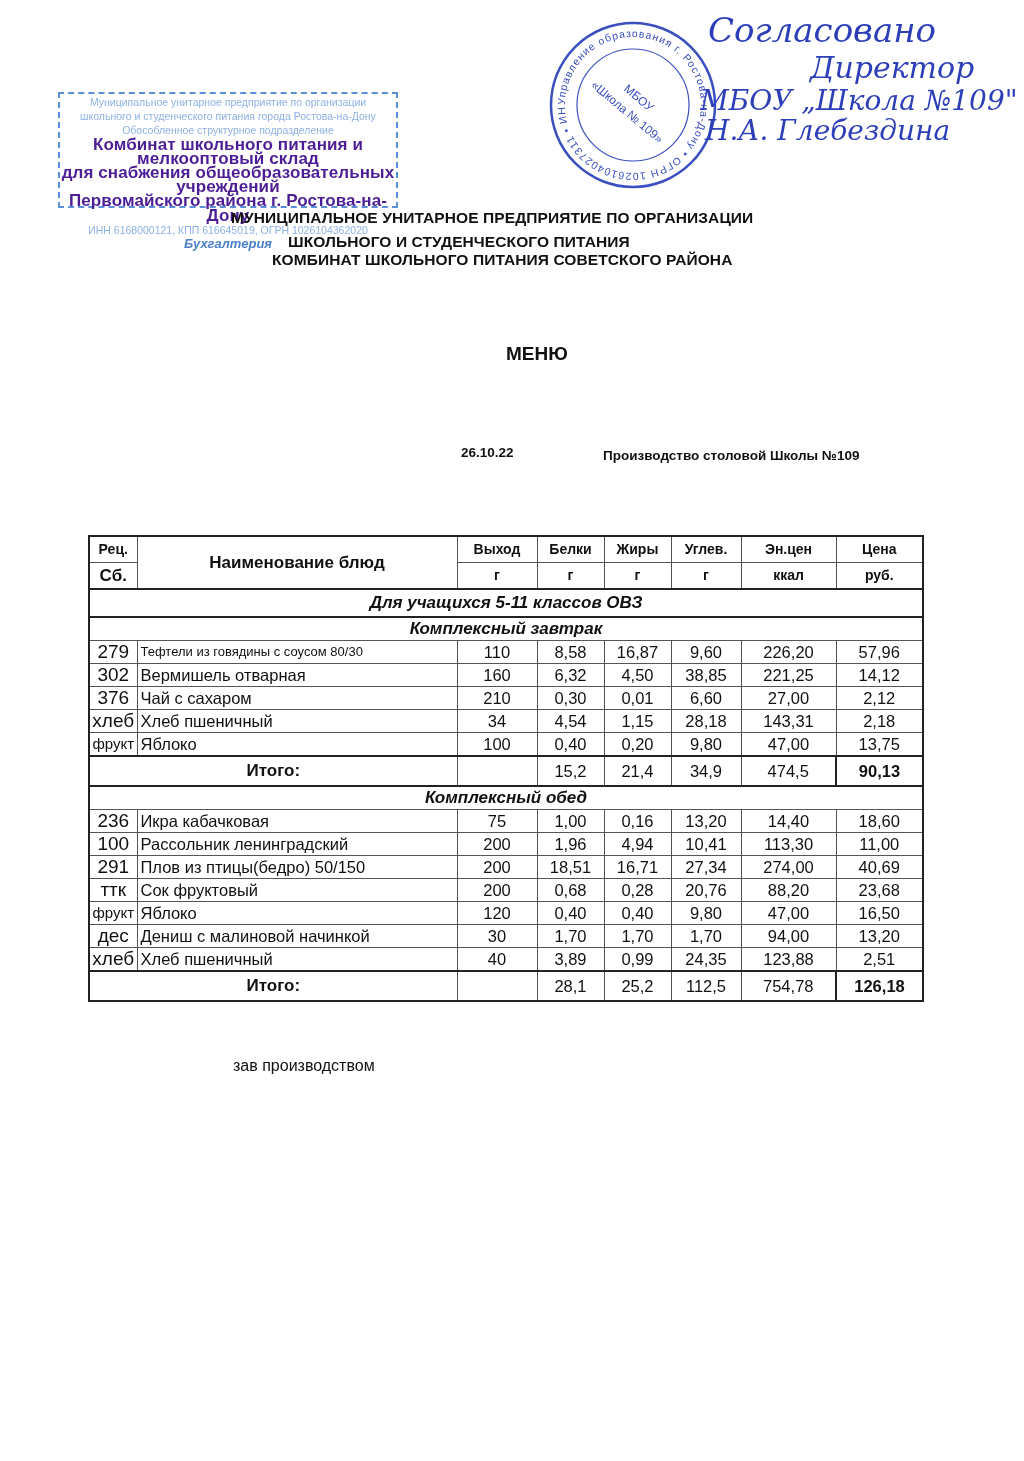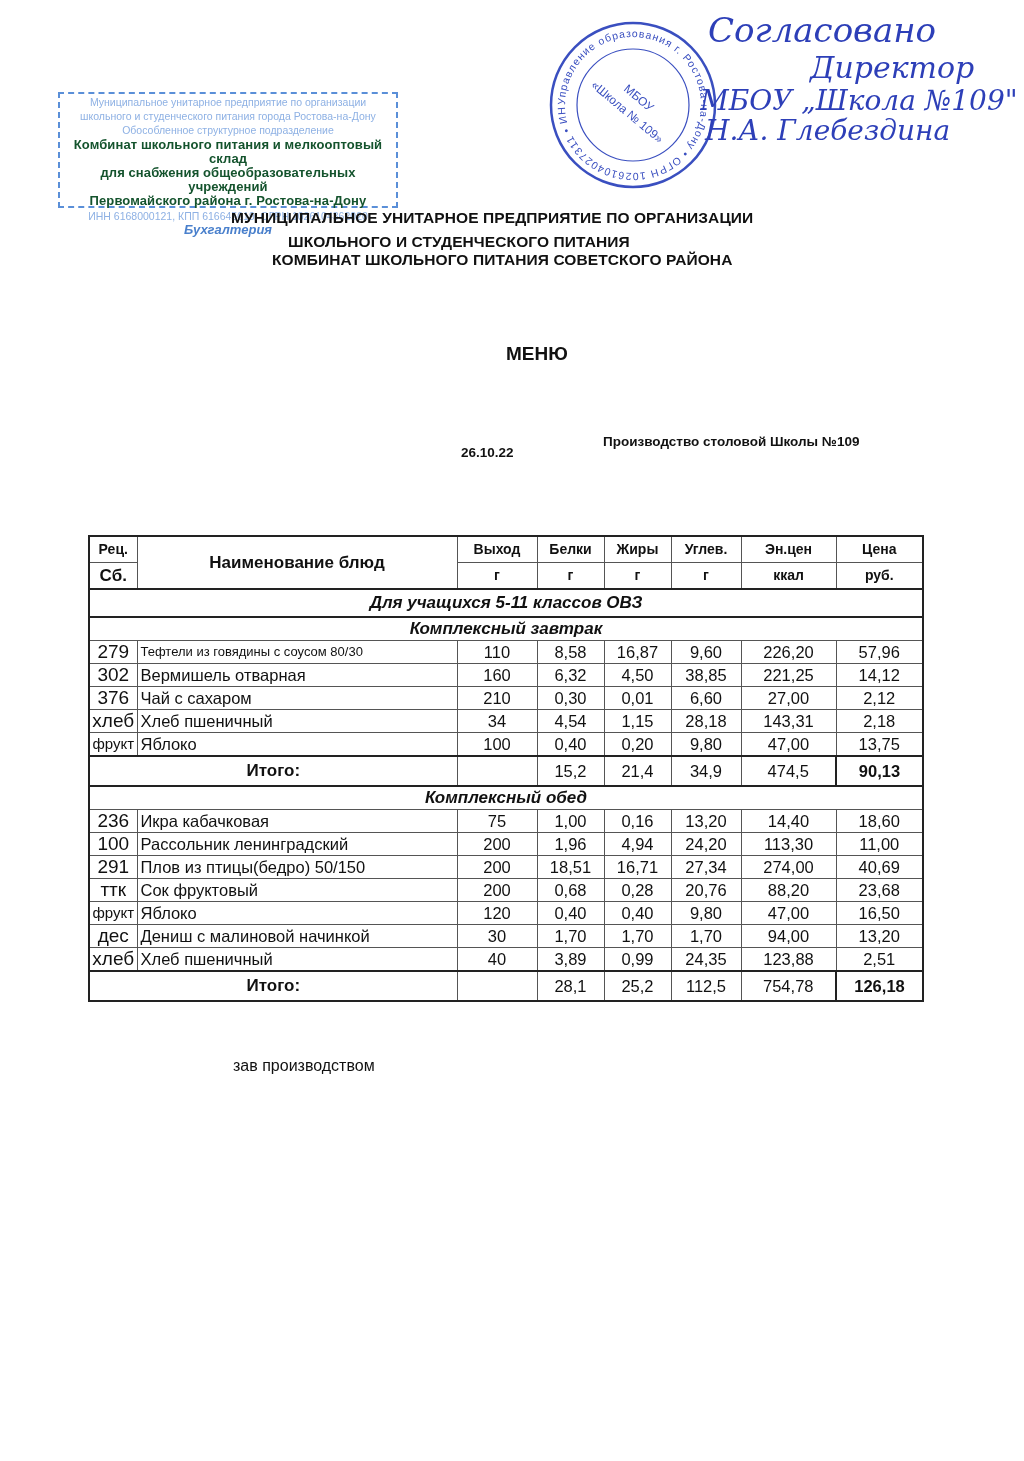--- a/index.html
+++ b/index.html
@@ -8,21 +8,21 @@
     font-family: "Liberation Sans", sans-serif; color: #111;
   }
   .abs { position: absolute; }
 
   
   .stamp-rect {
     left: 58px; top: 92px; width: 340px; height: 116px;
     border: 2px dashed #5a8fd8; color: #6a98d8; text-align: center;
     font-size: 10.5px; line-height: 14.2px; padding-top: 1px; box-sizing: border-box;
   }
-  .stamp-rect .big { font-size: 13px; color: #14532d; font-weight: bold; letter-spacing: 0.1px; }
+  .stamp-rect .big { font-size: 17px; color: #4c1d95; font-weight: bold; letter-spacing: 0.1px; }
   .stamp-rect .light { color: #8eb1e4; }
   .stamp-rect .dept { font-style: italic; font-weight: bold; font-size: 13px; color: #4a80cc; }
 
   
   .seal { left: 548px; top: 20px; width: 170px; height: 170px; }
   .sig { left: 700px; top: 0px; width: 324px; height: 150px; }
 
   .org {
     font-weight: bold; font-size: 15.5px; letter-spacing: 0.1px; white-space: nowrap;
   }
@@ -85,21 +85,21 @@
   <text x="0" y="110" font-size="28" fill="#2d3fb8" font-family="DejaVu Serif, serif" font-style="italic">МБОУ „Школа №109"</text>
   <text x="5" y="140" font-size="28" fill="#2d3fb8" font-family="DejaVu Serif, serif" font-style="italic">Н.А. Глебездина</text>
 </svg>
 
 <div class="abs org" style="left:231px; top:209px;">МУНИЦИПАЛЬНОЕ УНИТАРНОЕ ПРЕДПРИЯТИЕ ПО ОРГАНИЗАЦИИ</div>
 <div class="abs org" style="left:288px; top:233px;">ШКОЛЬНОГО И СТУДЕНЧЕСКОГО ПИТАНИЯ</div>
 <div class="abs org" style="left:272px; top:251px;">КОМБИНАТ ШКОЛЬНОГО ПИТАНИЯ СОВЕТСКОГО РАЙОНА</div>
 
 <div class="abs title" style="left:458px; top:343px;">МЕНЮ</div>
 <div class="abs subline" style="left:461px; top:445px;">26.10.22</div>
-<div class="abs subline" style="left:603px; top:434px;">Производство столовой Школы №109</div>
+<div class="abs subline" style="left:603px; top:448px;">Производство столовой Школы №109</div>
 
 <table class="menu">
   <colgroup>
     <col style="width:48px">
       <col style="width:320px">
       <col style="width:80px">
       <col style="width:67px">
     <col style="width:67px">
       <col style="width:70px">
       <col style="width:95px">
@@ -204,21 +204,21 @@
         <td>13,20</td>
         <td>14,40</td>
         <td class="last">18,60</td>
       </tr>
       <tr>
         <td class="first rec">100</td>
         <td class="name">Рассольник ленинградский</td>
         <td>200</td>
         <td>1,96</td>
         <td>4,94</td>
-        <td>24,20</td>
+        <td>10,41</td>
         <td>113,30</td>
         <td class="last">11,00</td>
       </tr>
       <tr>
         <td class="first rec">291</td>
         <td class="name">Плов из птицы(бедро) 50/150</td>
         <td>200</td>
         <td>18,51</td>
         <td>16,71</td>
         <td>27,34</td>

